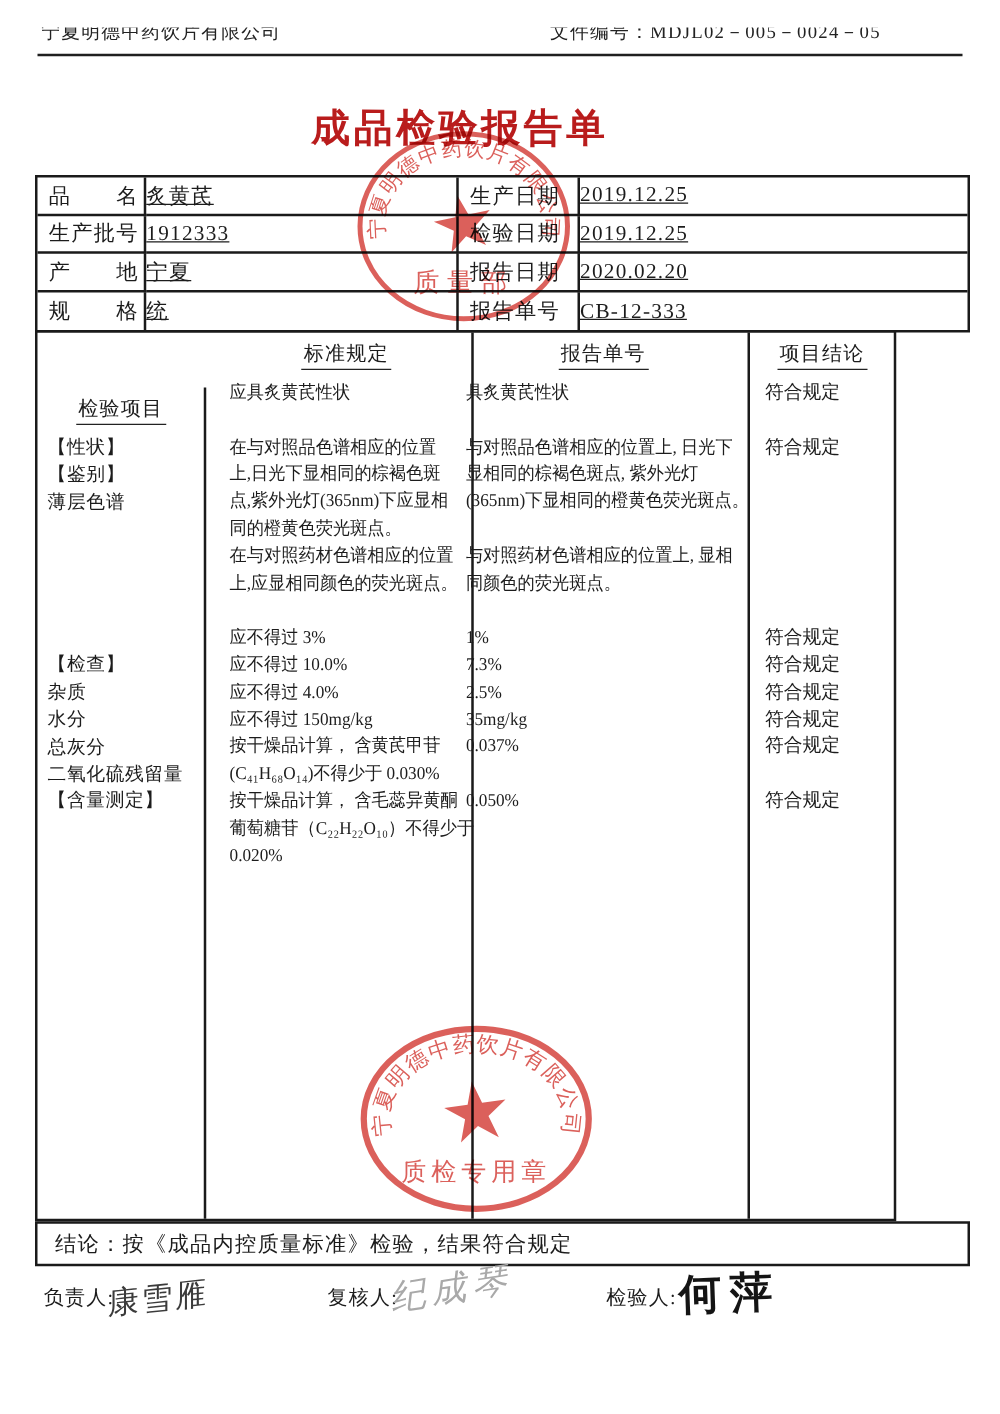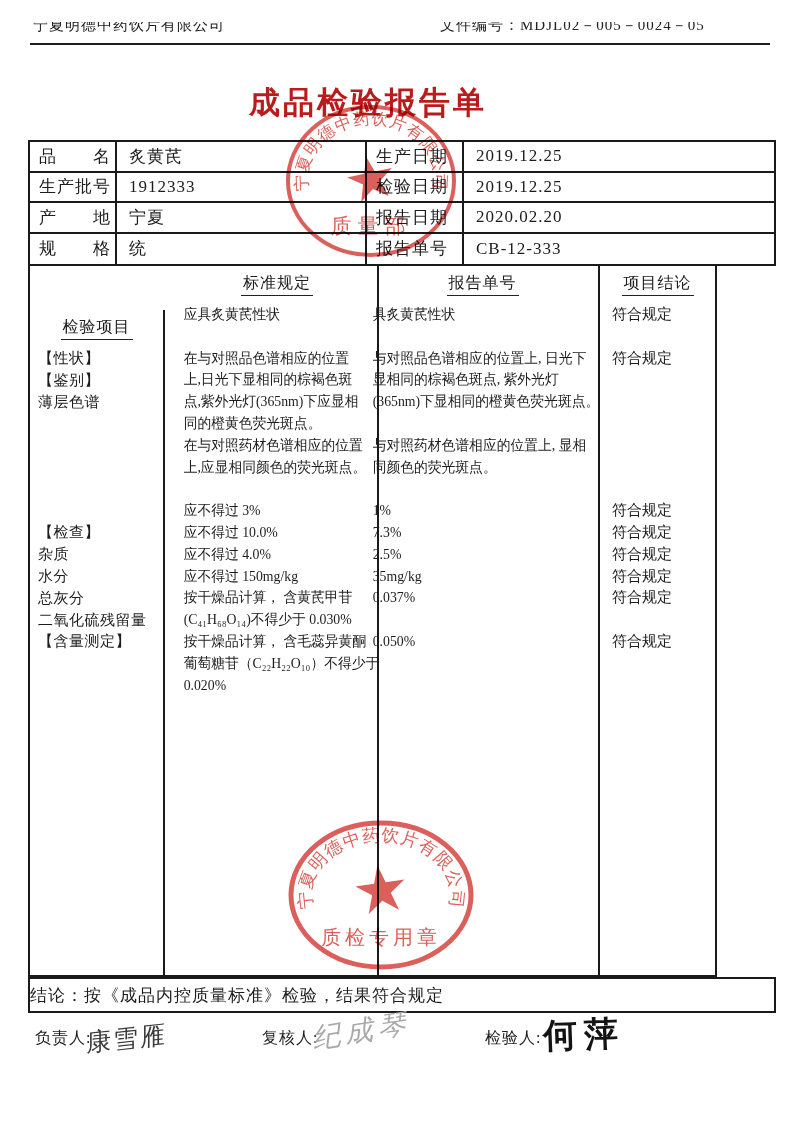--- a/index.html
+++ b/index.html
@@ -18,42 +18,42 @@
          font-size:31px;font-weight:bold;letter-spacing:3px;color:#b91c1c;}
   
   .info{position:absolute;left:28px;top:140px;width:744px;height:122px;
         border:2px solid #1a1a1a;display:grid;
         grid-template-columns:87px 250px 97px 310px;grid-template-rows:repeat(4,1fr);}
   .info .cell{border-right:2px solid #1a1a1a;border-bottom:2px solid #1a1a1a;
         display:flex;align-items:center;font-size:17px;white-space:nowrap;}
   .info .cell.lastcol{border-right:none;}
   .info .cell.lastrow{border-bottom:none;}
   .info .lbl{padding-left:9px;letter-spacing:1px;}
-  .info .val{padding-left:12px;letter-spacing:1px;}
+  .info .val{letter-spacing:1px;text-decoration:underline;}
   
   .main{position:absolute;left:28px;top:264px;width:685px;height:709px;border:2px solid #1a1a1a;}
   .mcol{position:absolute;top:0;bottom:0;}
   .mcol.b{border-right:2px solid #1a1a1a;}
   .c1{left:0;width:133px;margin-top:44px;}
   .c2{left:147px;width:200px;}
   .c3{left:337px;width:231px;}
   .c4{left:570px;width:115px;border-radius:19px;}
   .mhdr{height:36px;display:flex;align-items:center;justify-content:center;font-size:16px;}
   .mhdr span{border-bottom:1px solid #222;padding:0 2px 1px 2px;letter-spacing:1px;}
   .mlines{padding-top:2px;}
   .tline{height:21.8px;line-height:21.8px;white-space:nowrap;font-size:15px;}
   .c1 .tline{padding-left:8px;letter-spacing:0.5px;}
   .c2 .tline{padding-left:7px;font-size:14.5px;transform:scaleX(0.95);transform-origin:left;}
   .c3 .tline{padding-left:6px;font-size:14.5px;transform:scaleX(0.95);transform-origin:left;}
   .c4 .tline{padding-left:12px;}
   
   .conclusion-box{position:absolute;left:28px;top:977px;width:744px;height:32px;
         border:2px solid #1a1a1a;display:flex;align-items:center;
         font-size:17px;letter-spacing:1px;}
-  .conclusion-box span{}
+  .conclusion-box span{padding-left:14px;}
   
   .flabel{position:absolute;top:1028px;font-size:16px;letter-spacing:1px;}
   .sig{position:absolute;white-space:nowrap;}
   .sig1{left:86px;top:1022px;font-size:25px;color:#3b3b3b;letter-spacing:2px;
         transform:rotate(-6deg) skewX(-6deg);}
   .sig2{left:314px;top:1012px;font-size:28px;color:#a9a9a9;letter-spacing:5px;
         transform:rotate(-9deg) skewX(-16deg);}
   .sig3{left:543px;top:1012px;font-size:34px;color:#141414;font-weight:bold;letter-spacing:7px;
         transform:rotate(-2deg);}
   

